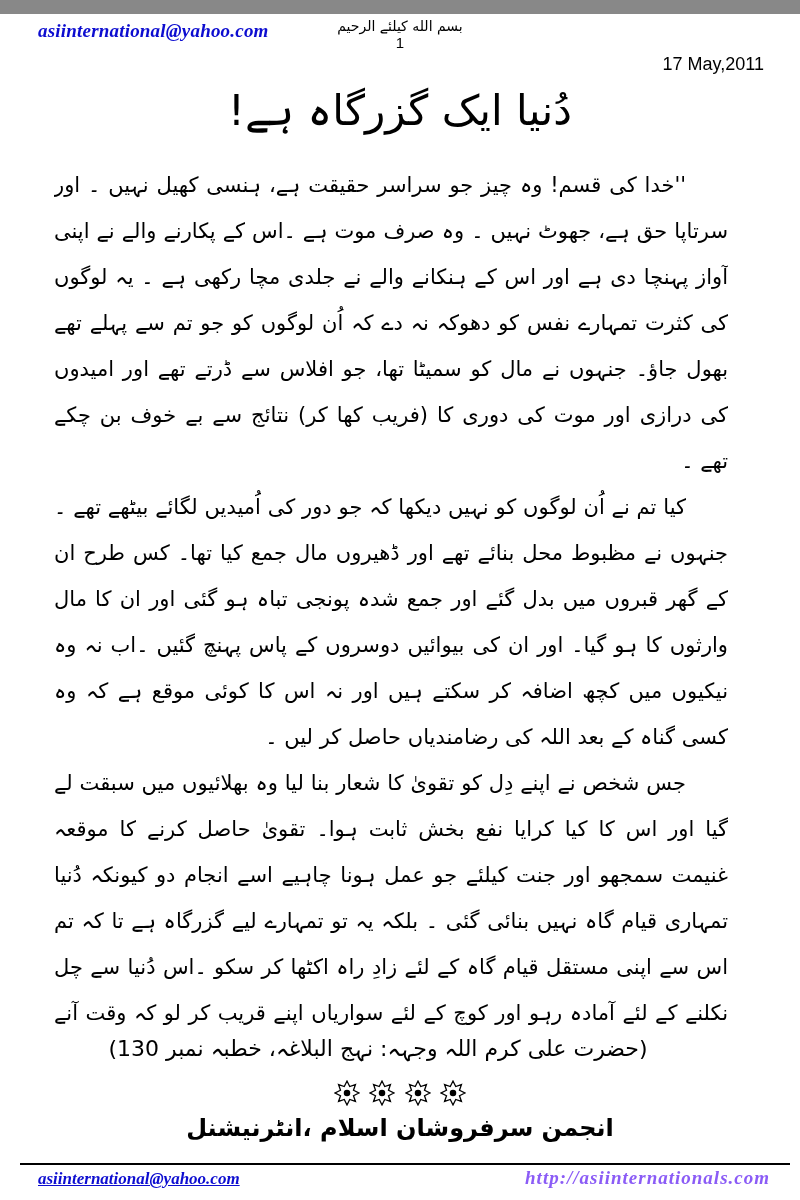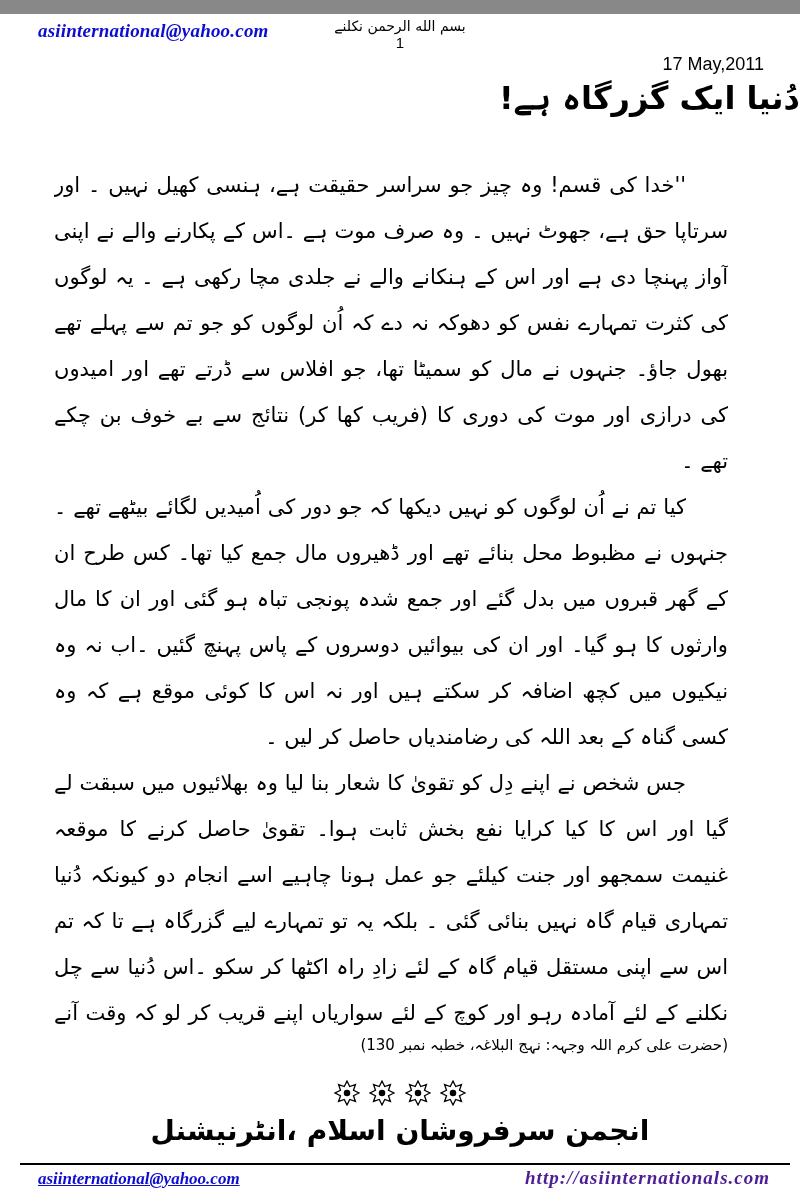--- a/index.html
+++ b/index.html
@@ -29,76 +29,76 @@
     text-align:center;font-size:15px;
     font-family:"Liberation Sans",sans-serif;
   }
   .date{
     position:absolute;top:40px;right:36px;
     font-family:"Liberation Sans",sans-serif;
     font-size:18px;
   }
   .main-title{
     position:absolute;top:44px;left:0;width:100%;
-    text-align:right;direction:rtl;
-    font-size:32px;font-weight:bold;
+    text-align:center;direction:rtl;
+    font-size:42px;font-weight:normal;
     font-family:"DejaVu Sans",sans-serif;
   }
   
   .article{
     position:absolute;top:148px;left:54px;right:72px;height:866px;
     overflow:hidden;
     direction:rtl;
     text-align:justify;
     font-size:21px;line-height:46px;
   }
   .article p{margin:0;text-indent:42px;}
   
   .attribution{
     position:absolute;top:1022px;left:28px;right:72px;
-    direction:rtl;text-align:right;
-    font-size:15px;
+    direction:rtl;text-align:center;
+    font-size:22px;
   }
   .ornaments{
     position:absolute;top:1066px;left:0;width:100%;
     text-align:center;line-height:0;
   }
   .ornaments svg{margin:0 2px;vertical-align:middle;}
   .org-name{
     position:absolute;top:1100px;left:0;width:100%;
     text-align:center;direction:rtl;
-    font-size:28px;font-weight:bold;
+    font-size:24px;font-weight:bold;
   }
   
   .footer-rule{
     position:absolute;top:1149px;left:20px;width:770px;
     border-top:2px solid #000;
   }
   .footer-email{
     position:absolute;top:1155px;left:38px;
     font-family:"Liberation Serif",serif;
     font-style:italic;font-weight:bold;font-size:17px;
     color:#0d0dd0;text-decoration:underline;
   }
   .footer-site{
     position:absolute;top:1153px;right:30px;
     font-family:"Liberation Serif",serif;
     font-style:italic;font-weight:bold;font-size:19px;
     letter-spacing:1px;
-    color:#4c1d95;text-decoration:none;
+    color:#8b5cf6;text-decoration:none;
   }
 </style>
 </head>
 <body>
 
 <div class="page">
 
   <a class="email-top" href="#">asiinternational@yahoo.com</a>
 
-  <div class="bismillah">بسم الله الرحمن نکلنے</div>
+  <div class="bismillah">بسم الله کیلئے الرحيم</div>
 
   <div class="page-number">1</div>
 
   <div class="date">17 May,2011</div>
 
   <h1 class="main-title">دُنیا ایک گزرگاہ ہے!</h1>
 
   <div class="article">
     <p>''خدا کی قسم! وہ چیز جو سراسر حقیقت ہے، ہنسی کھیل نہیں ۔ اور سرتاپا حق ہے، جھوٹ نہیں ۔ وہ صرف موت ہے ۔اس کے پکارنے والے نے اپنی آواز پہنچا دی ہے اور اس کے ہنکانے والے نے جلدی مچا رکھی ہے ۔ یہ لوگوں کی کثرت تمہارے نفس کو دھوکہ نہ دے کہ اُن لوگوں کو جو تم سے پہلے تھے بھول جاؤ۔ جنہوں نے مال کو سمیٹا تھا، جو افلاس سے ڈرتے تھے اور امیدوں کی درازی اور موت کی دوری کا (فریب کھا کر) نتائج سے بے خوف بن چکے تھے ۔</p>
     <p>کیا تم نے اُن لوگوں کو نہیں دیکھا کہ جو دور کی اُمیدیں لگائے بیٹھے تھے ۔جنہوں نے مظبوط محل بنائے تھے اور ڈھیروں مال جمع کیا تھا۔ کس طرح ان کے گھر قبروں میں بدل گئے اور جمع شدہ پونجی تباہ ہو گئی اور ان کا مال وارثوں کا ہو گیا۔ اور ان کی بیوائیں دوسروں کے پاس پہنچ گئیں ۔اب نہ وہ نیکیوں میں کچھ اضافہ کر سکتے ہیں اور نہ اس کا کوئی موقع ہے کہ وہ کسی گناہ کے بعد اللہ کی رضامندیاں حاصل کر لیں ۔</p>

